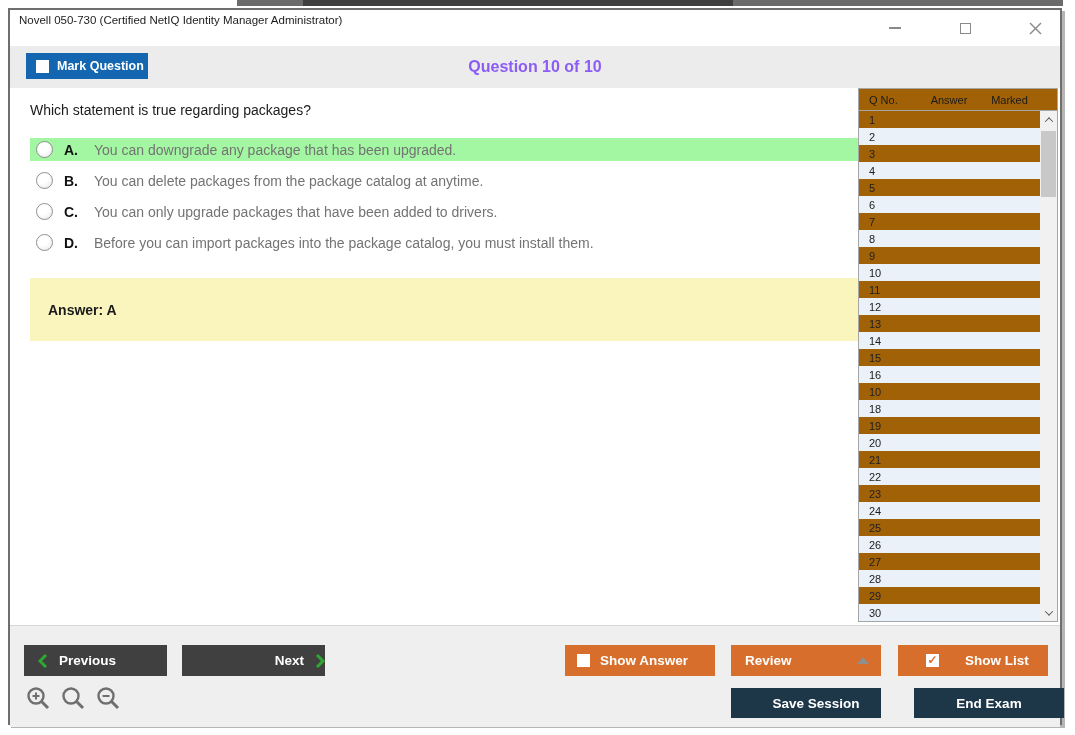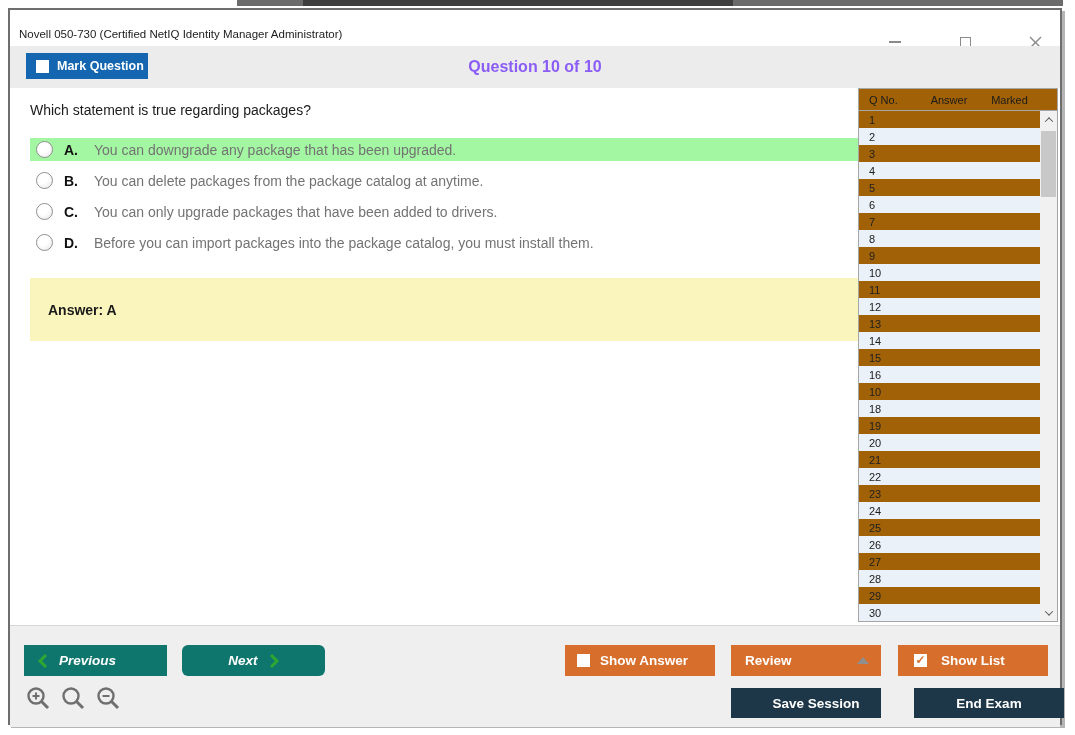--- a/index.html
+++ b/index.html
@@ -7,21 +7,21 @@
               font-family:"Liberation Sans", sans-serif; }
 
   .bg-edge { position:absolute; left:237px; top:0; width:826px; height:6px;
              background:linear-gradient(90deg,#6b6b6b 0 8%,#3e3e3e 8% 60%,#6b6b6b 60% 100%); }
 
   .window { position:absolute; left:8px; top:8px; width:1054px; height:717px;
             background:#ffffff; border:2px solid #6e6e6e;
             box-shadow:3px 3px 0 rgba(120,120,120,.55); }
 
   
-  .titlebar { position:absolute; left:0; top:14px; width:100%; height:20px; background:#ffffff;
+  .titlebar { position:absolute; left:0; top:0; width:100%; height:20px; background:#ffffff;
               display:flex; align-items:center; }
   .title { padding-left:9px; font-size:11.5px; color:#1c1c1c; }
   .win-controls { position:absolute; right:10px; top:0; height:36px; display:flex; align-items:center; gap:40px; }
   .wc { width:30px; height:26px; display:flex; align-items:center; justify-content:center; cursor:pointer; }
   .min-glyph { width:12px; height:1.5px; background:#8a8a8a; }
   .max-glyph { width:11px; height:11px; border:1.5px solid #8a8a8a; background:transparent; }
 
   
   .header-strip { position:absolute; left:0; top:36px; width:100%; height:42px; background:#ececec; }
   .btn-mark { position:absolute; left:16px; top:7px; width:122px; height:26px; background:#1566b0;
@@ -62,29 +62,29 @@
   .sb-btn.down { position:absolute; bottom:0; }
   .chev { width:6px; height:6px; }
   .chev.up { border-top:1.5px solid #5a5a5a; border-left:1.5px solid #5a5a5a; transform:rotate(45deg) translate(1px,1px); }
   .chev.down { border-bottom:1.5px solid #5a5a5a; border-right:1.5px solid #5a5a5a; transform:rotate(45deg) translate(-1px,-1px); }
   .sb-thumb { position:absolute; top:20px; left:1px; width:15px; height:66px; background:#c8c8c8; cursor:grab; }
 
   
   .footer { position:absolute; left:0; top:615px; width:100%; height:102px; background:#efefef;
             border-top:1px solid #d6d6d6; }
   .fbtn { position:absolute; height:31px; display:flex; align-items:center; cursor:pointer; border:none; }
-  .blue { background:#0f766e;font-style:italic; }
+  .blue { background:#404040; }
   .orange { background:#d76e2b; }
   .navy { background:#1d3749; }
   .fbtn .flabel { color:#fff; font-size:13.5px; font-weight:bold; }
   .btn-prev { left:14px; top:19px; width:143px; padding-left:14px; gap:12px; }
-  .btn-next { left:172px; top:19px; width:143px; justify-content:center; gap:12px;border-radius:6px; }
+  .btn-next { left:172px; top:19px; width:143px; justify-content:flex-end; gap:12px; }
   .btn-show-answer { left:555px; top:19px; width:150px; padding-left:12px; gap:10px; }
   .btn-review { left:721px; top:19px; width:150px; padding-left:14px; }
-  .btn-show-list { left:888px; top:19px; width:150px; padding-left:16px; gap:14px; }
+  .btn-show-list { left:888px; top:19px; width:150px; padding-left:28px; gap:26px; }
   .btn-save { left:721px; top:62px; width:150px; height:30px; justify-content:center;padding-left:20px; }
   .btn-end { left:904px; top:62px; width:150px; height:30px; justify-content:center; }
   .tri-up { position:absolute; right:12px; top:12px; width:0; height:0;
             border-left:6px solid transparent; border-right:6px solid transparent;
             border-bottom:7px solid #8f8f8f; }
   .zoom-icons { position:absolute; left:16px; top:60px; display:flex; gap:9px; }
   .zoom-icons svg { cursor:pointer; }
 </style>
 </head>
 <body>

